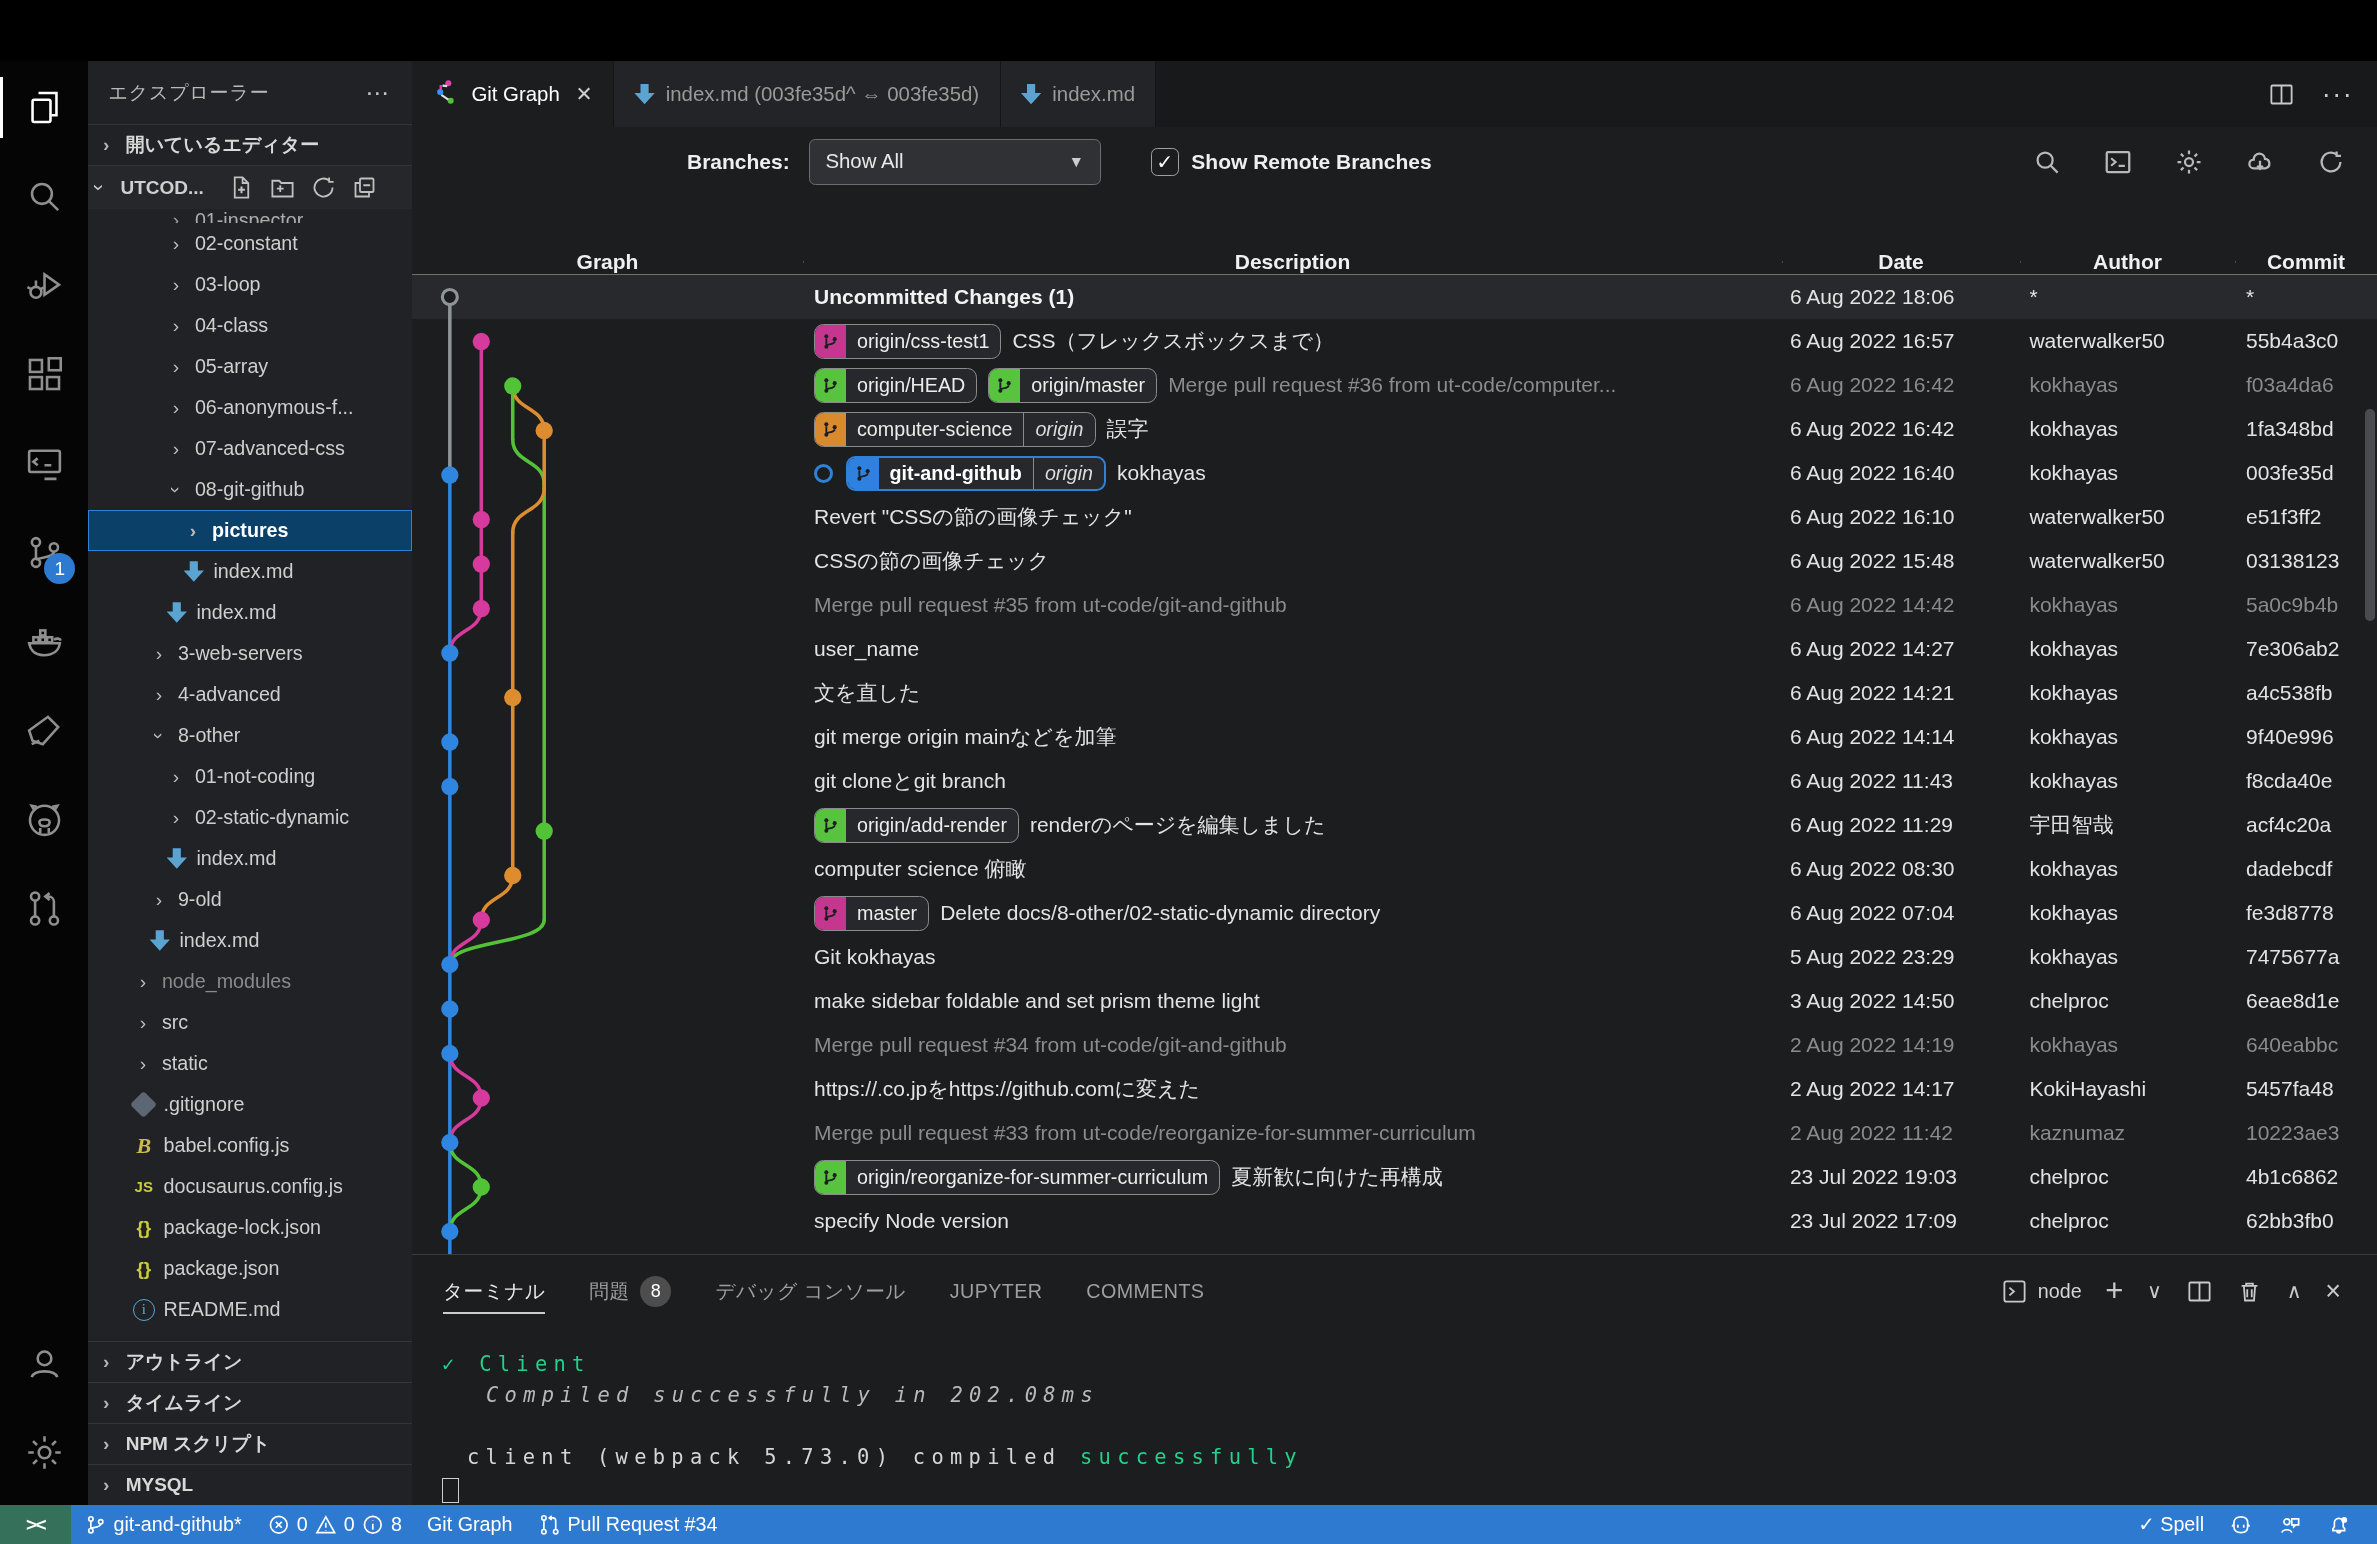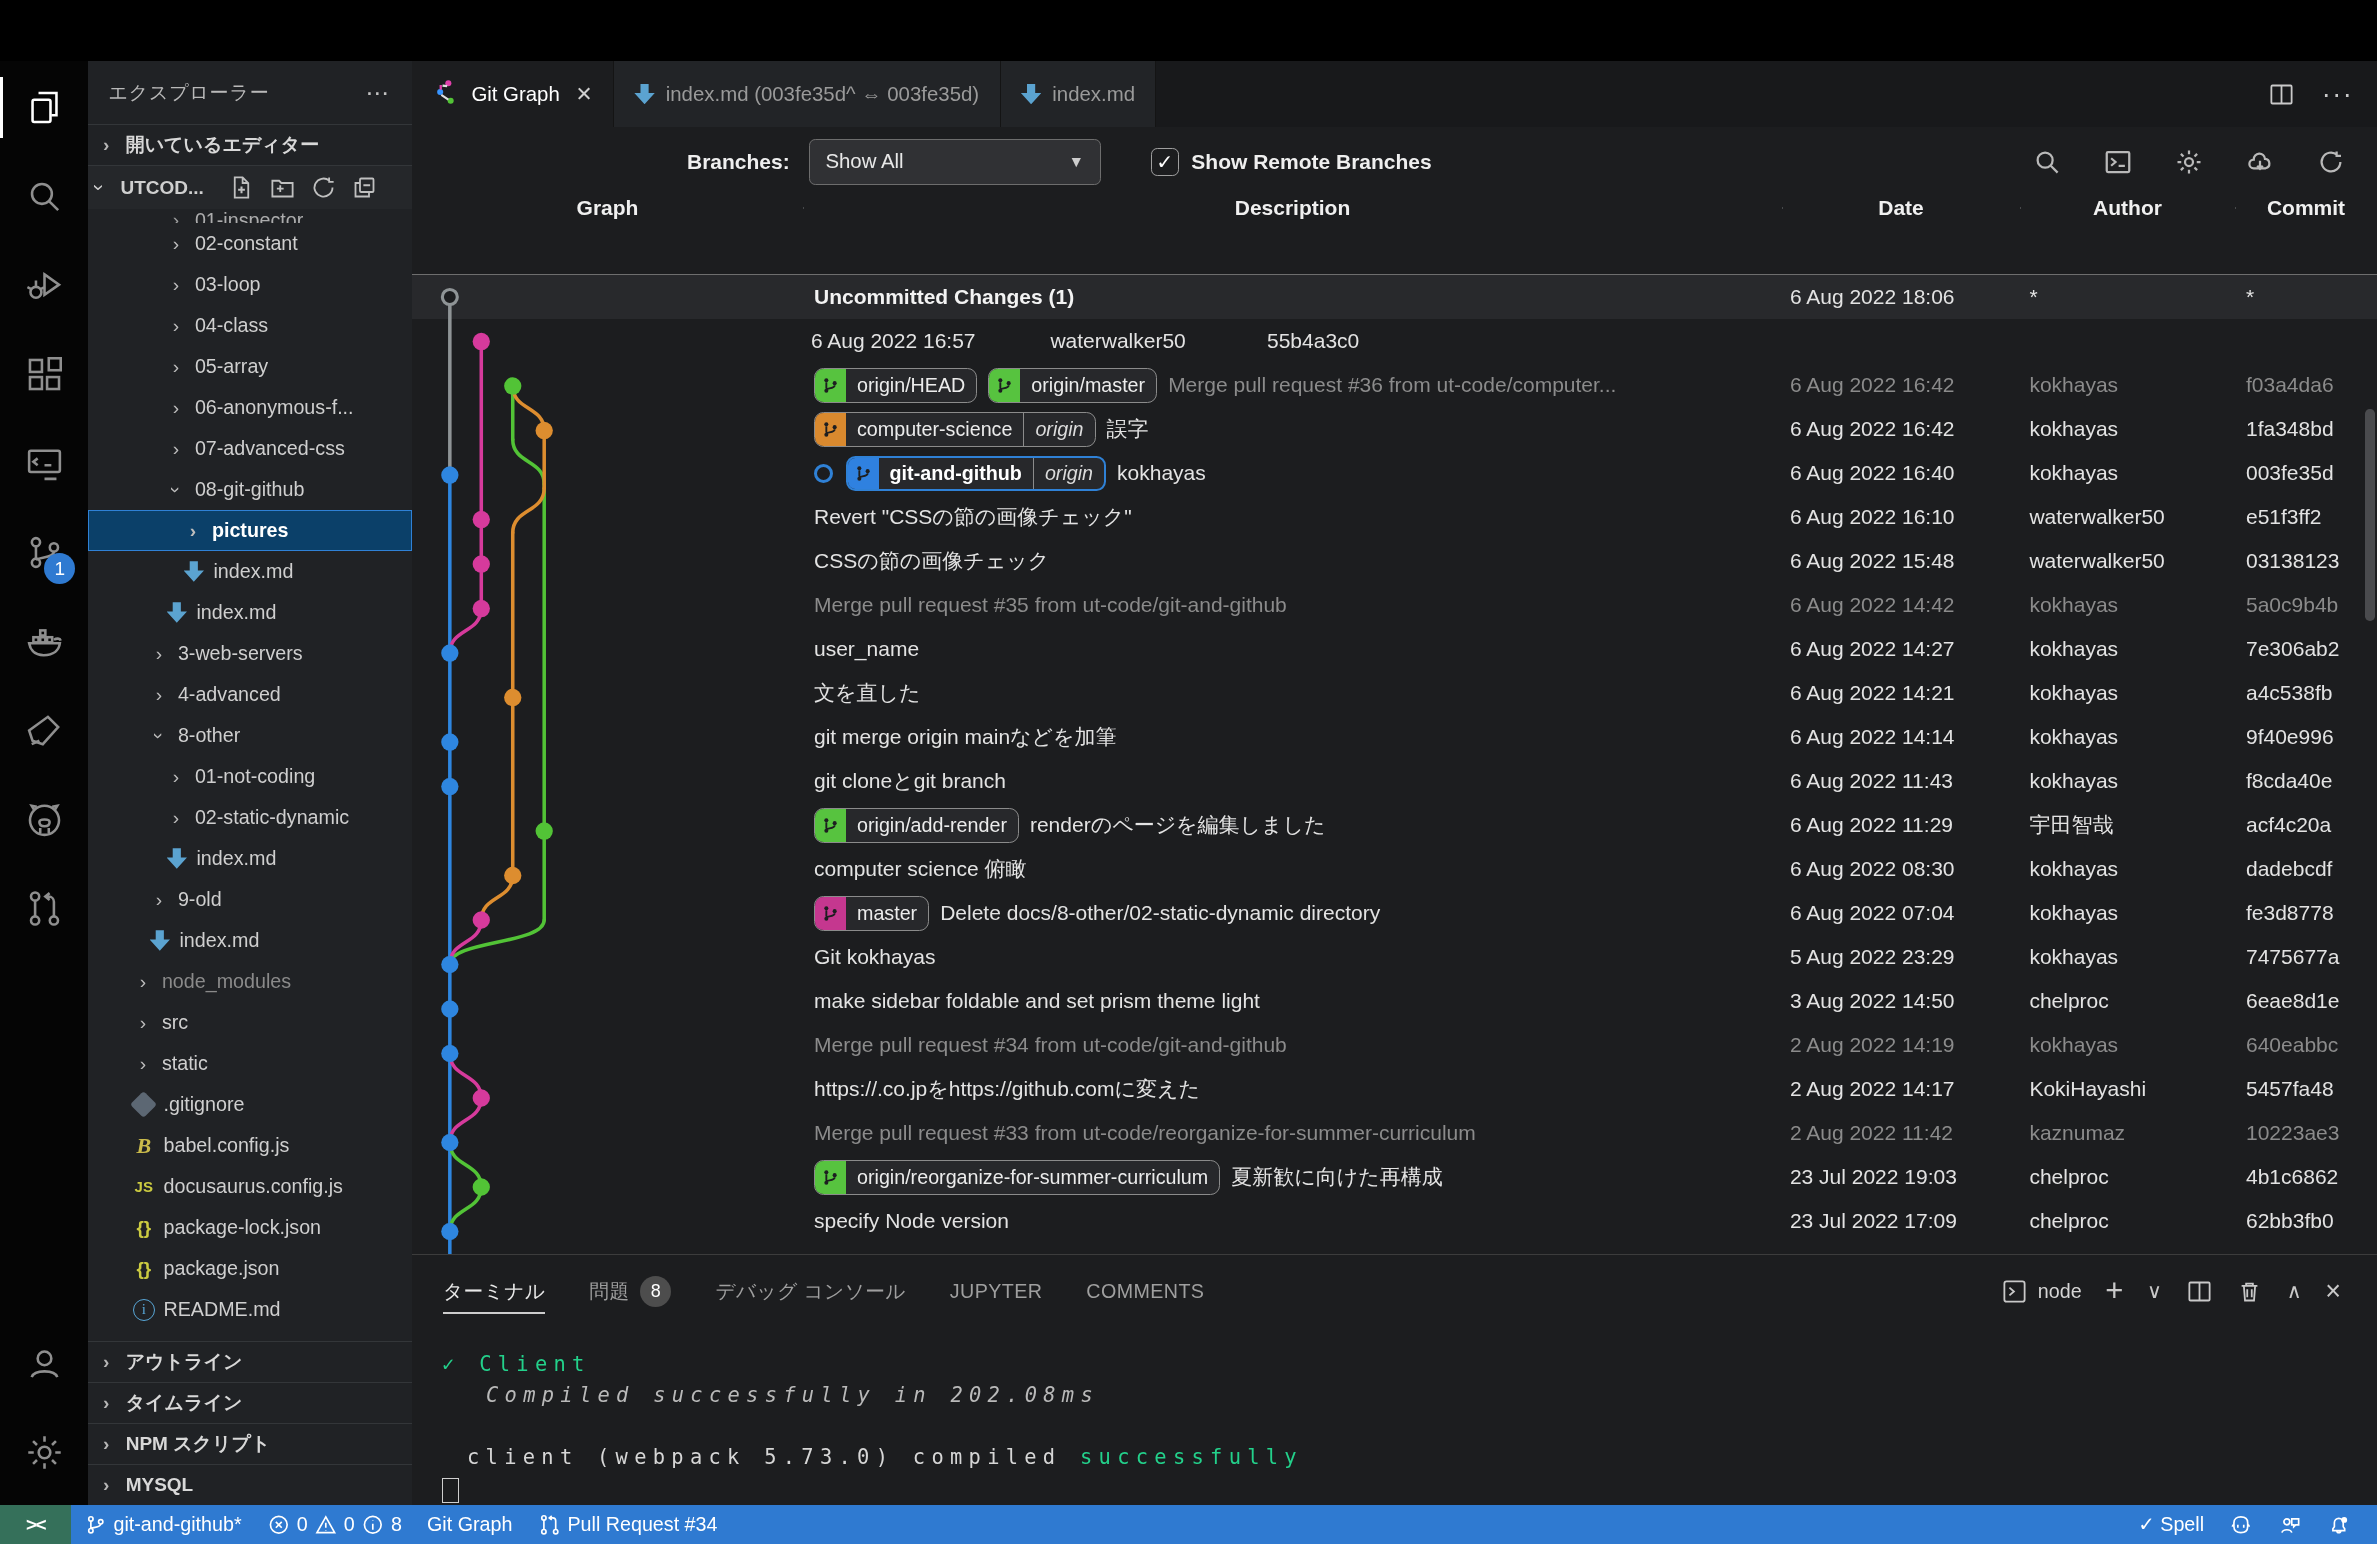--- a/index.html
+++ b/index.html
@@ -58,21 +58,21 @@
   .branches-bar { height:69px; display:flex; align-items:center; flex:none; padding-left:275px; gap:19px; background:#1c1d1f; }
   .bb-label { font-weight:bold; color:#efefef; }
   .bb-select { width:292px; height:46px; background:#303134; border:0.8px solid #6d6d6d; border-radius:6.3px; display:flex; align-items:center; padding:0 15.7px; font-size:20.4px; color:#e8e8e8; cursor:pointer; }
   .bb-select .car { margin-left:auto; font-size:15.7px; color:#cdcdcd; }
   .bb-check { display:flex; align-items:center; gap:12.6px; margin-left:31px; cursor:pointer; }
   .bb-box { width:28px; height:28px; border:1.6px solid #9f9f9f; border-radius:6.3px; display:flex; align-items:center; justify-content:center; color:#fff; font-size:20.4px; }
   .bb-check .t { font-weight:bold; color:#efefef; }
   .bb-icons { margin-left:auto; display:flex; gap:41px; padding-right:31px; }
   .bb-icons svg { width:30px; height:30px; stroke:#b9b9b9; fill:none; stroke-width:1.8; cursor:pointer; }
 
-  .thead { height:79px; display:flex; align-items:flex-start; flex:none; font-weight:bold; color:#f0f0f0; border-bottom:1.6px solid #6e6e6e; position:relative; }
+  .thead { height:79px; display:flex; align-items:flex-end; flex:none; font-weight:bold; color:#f0f0f0; border-bottom:1.6px solid #6e6e6e; position:relative; }
   .th { text-align:center; position:relative; }
   .th:not(:first-child)::before { content:""; position:absolute; left:0; top:11px; bottom:11px; width:0.8px; background:#47494b; }
   .c-graph { width:391px; flex:none; }
   .c-desc { flex:1; min-width:0; }
   .c-date { width:238px; flex:none; }
   .c-auth { width:215px; flex:none; }
   .c-hash { width:142px; flex:none; }
 
   .tbody { height:979px; position:relative; flex:none; overflow:hidden; }
   #graph-svg { position:absolute; left:0; top:0; }
@@ -519,20 +519,34 @@
             <div class="c-graph cell"></div>
             <div class="c-desc cell">
               <span class="dtext">Uncommitted Changes (1)</span>
             </div>
             <div class="c-date cell">6 Aug 2022 18:06</div>
             <div class="c-auth cell">*</div>
             <div class="c-hash cell">*</div>
           </div>
           <div class="crow">
             <div class="c-graph cell"></div>
+            <div class="c-desc cell">
+              <span class="badge">
+                <span class="bicon" style="background:#c5378f">
+                  <svg viewBox="0 0 16 16">
+                    <circle cx="4.5" cy="3.5" r="1.7"></circle>
+                    <circle cx="4.5" cy="12.5" r="1.7"></circle>
+                    <circle cx="11.5" cy="6" r="1.7"></circle>
+                    <path d="M4.5 5.2v5.6M11.5 7.7c0 2.6-4.2 2.4-7 3.4"></path>
+                  </svg>
+                </span>
+                <span class="blab">origin/css-test1</span>
+              </span>
+              <span class="dtext">CSS（フレックスボックスまで）</span>
+            </div>
             <div class="c-date cell">6 Aug 2022 16:57</div>
             <div class="c-auth cell">waterwalker50</div>
             <div class="c-hash cell">55b4a3c0</div>
           </div>
           <div class="crow dim">
             <div class="c-graph cell"></div>
             <div class="c-desc cell">
               <span class="badge">
                 <span class="bicon" style="background:#57c33f">
                   <svg viewBox="0 0 16 16">

